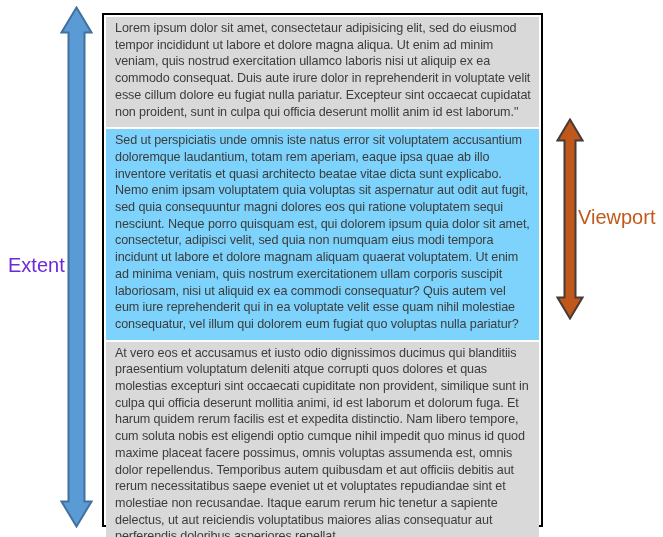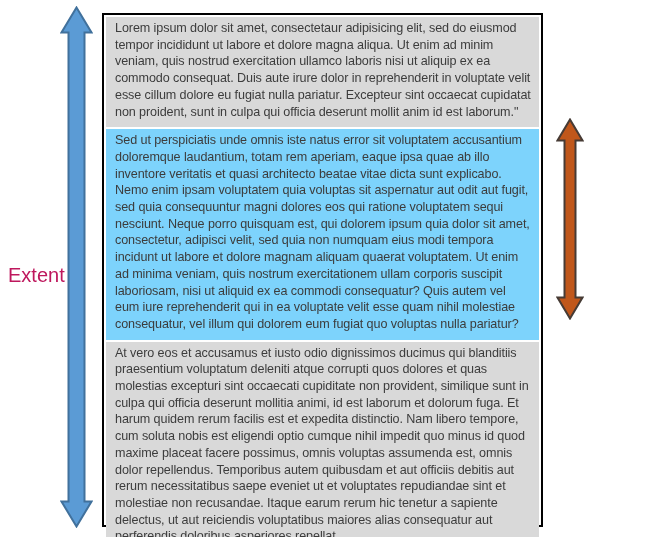--- a/index.html
+++ b/index.html
@@ -48,21 +48,21 @@
     width: 28px; height: 202px;
   }
 
   
   .label {
     position: absolute;
     font-size: 20px;
     font-weight: 400;
     white-space: nowrap;
   }
-  .extent-label   { left: 8px;  top: 264px; color: #be185d; text-align: center; }
+  .extent-label   { left: 8px;  top: 254px; color: #6d28d9; text-align: center; }
   .viewport-label { left: 578px; top: 206px; color: #c05a1b; }
 </style>
 </head>
 <body>
 
 <div class="stage">
 
   <svg class="extent-arrow-svg" viewBox="0 0 33 522" aria-hidden="true">
     <path d="M16.5 1.5 L31.5 26.5 L24.5 26.5 L24.5 495.5 L31.5 495.5 L16.5 520.5 L1.5 495.5 L8.5 495.5 L8.5 26.5 L1.5 26.5 Z" stroke-width="2" stroke-linejoin="miter" fill="#5b9bd5" stroke="#41719c"></path>
   </svg>
@@ -72,14 +72,15 @@
   <div class="textbox">
     <div class="para outside">Lorem ipsum dolor sit amet, consectetaur adipisicing elit, sed do eiusmod tempor incididunt ut labore et dolore magna aliqua. Ut enim ad minim veniam, quis nostrud exercitation ullamco laboris nisi ut aliquip ex ea commodo consequat. Duis aute irure dolor in reprehenderit in voluptate velit esse cillum dolore eu fugiat nulla pariatur. Excepteur sint occaecat cupidatat non proident, sunt in culpa qui officia deserunt mollit anim id est laborum."</div>
     <div class="para inside">Sed ut perspiciatis unde omnis iste natus error sit voluptatem accusantium doloremque laudantium, totam rem aperiam, eaque ipsa quae ab illo inventore veritatis et quasi architecto beatae vitae dicta sunt explicabo. Nemo enim ipsam voluptatem quia voluptas sit aspernatur aut odit aut fugit, sed quia consequuntur magni dolores eos qui ratione voluptatem sequi nesciunt. Neque porro quisquam est, qui dolorem ipsum quia dolor sit amet, consectetur, adipisci velit, sed quia non numquam eius modi tempora incidunt ut labore et dolore magnam aliquam quaerat voluptatem. Ut enim ad minima veniam, quis nostrum exercitationem ullam corporis suscipit laboriosam, nisi ut aliquid ex ea commodi consequatur? Quis autem vel eum iure reprehenderit qui in ea voluptate velit esse quam nihil molestiae consequatur, vel illum qui dolorem eum fugiat quo voluptas nulla pariatur?</div>
     <div class="para outside">At vero eos et accusamus et iusto odio dignissimos ducimus qui blanditiis praesentium voluptatum deleniti atque corrupti quos dolores et quas molestias excepturi sint occaecati cupiditate non provident, similique sunt in culpa qui officia deserunt mollitia animi, id est laborum et dolorum fuga. Et harum quidem rerum facilis est et expedita distinctio. Nam libero tempore, cum soluta nobis est eligendi optio cumque nihil impedit quo minus id quod maxime placeat facere possimus, omnis voluptas assumenda est, omnis dolor repellendus. Temporibus autem quibusdam et aut officiis debitis aut rerum necessitatibus saepe eveniet ut et voluptates repudiandae sint et molestiae non recusandae. Itaque earum rerum hic tenetur a sapiente delectus, ut aut reiciendis voluptatibus maiores alias consequatur aut perferendis doloribus asperiores repellat.</div>
   </div>
 
   <svg class="viewport-arrow-svg" viewBox="0 0 28 202" aria-hidden="true">
     <path d="M14 1.5 L26.5 22.5 L19.5 22.5 L19.5 179.5 L26.5 179.5 L14 200.5 L1.5 179.5 L8.5 179.5 L8.5 22.5 L1.5 22.5 Z" stroke-width="2" stroke-linejoin="miter" fill="#c0571b" stroke="#463b35"></path>
   </svg>
 
+  <div class="label viewport-label">Viewport</div>
 
 </div>
 
 </body></html>

